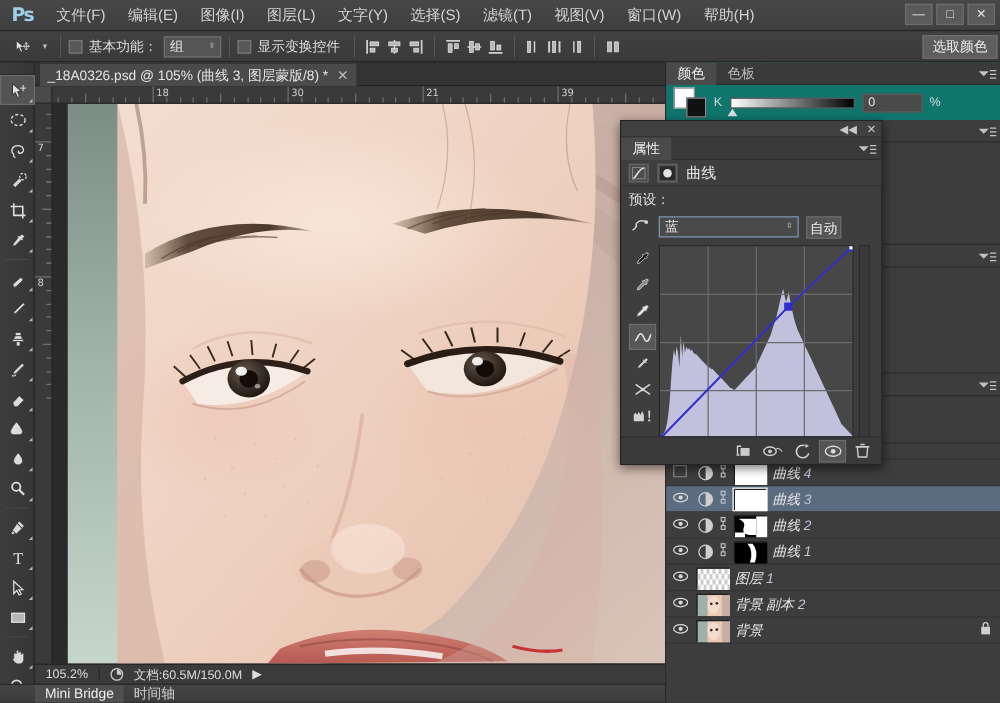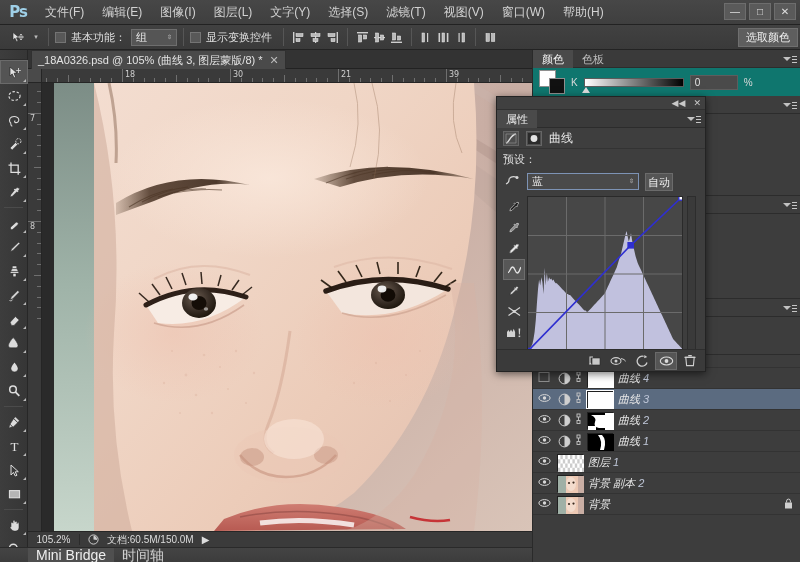--- a/index.html
+++ b/index.html
@@ -86,21 +86,21 @@
   .photo{ position:absolute; left:12px; top:0px; width:478px; height:448px; overflow:hidden;}
 
   
   .statusbar{ position:absolute; left:28px; top:531px; width:504px; height:16px;
     background:#3b3b3b; border-top:1px solid #262626; display:flex; align-items:center;
     font-size:10px; color:#dcdcdc;}
   .st-zoom{ width:52px; text-align:center; border-right:1px solid #2b2b2b;}
   .st-doc{ padding-left:8px; display:flex; align-items:center; gap:8px;}
   .botbar{ position:absolute; left:0; top:547px; width:532px; height:15px;
     background:linear-gradient(#444,#3c3c3c); border-top:1px solid #2a2a2a; display:flex; align-items:center;}
-  .bt{ padding:0 8px; height:15px; line-height:15px; font-size:14px; color:#cfcfcf;}
+  .bt{ padding:0 8px; height:15px; line-height:15px; font-size:11px; color:#cfcfcf;}
   .bt.active{ background:#4f4f4f; color:#eee; }
 
   
   .dock{ position:absolute; left:532px; top:50px; width:268px; height:512px; background:#393939;
      border-left:1px solid #2a2a2a;}
   .panel{ position:absolute; background:#0f766e; }
   .pan-head{ height:18px; background:#3a3a3a; border-bottom:1px solid #2c2c2c;
     display:flex; align-items:center; position:relative;}
   .pan-tab{ height:18px; padding:0 9px; font-size:11px; color:#bdbdbd; line-height:18px;}
   .pan-tab.active{ background:#4a4a4a; color:#f0f0f0;}

